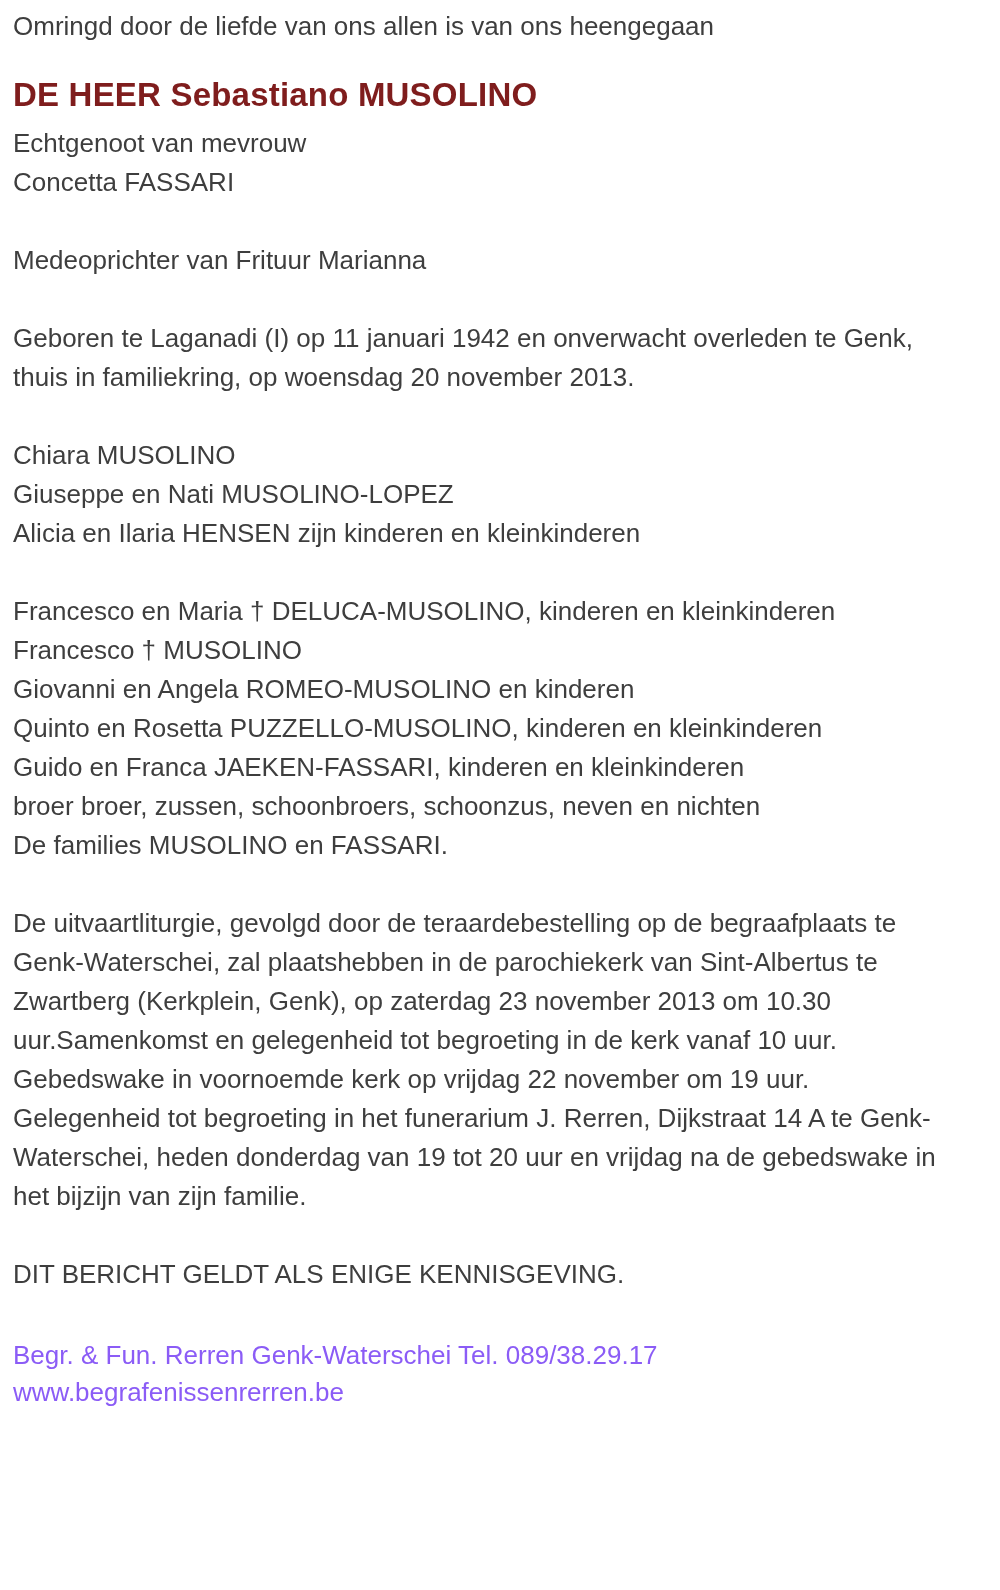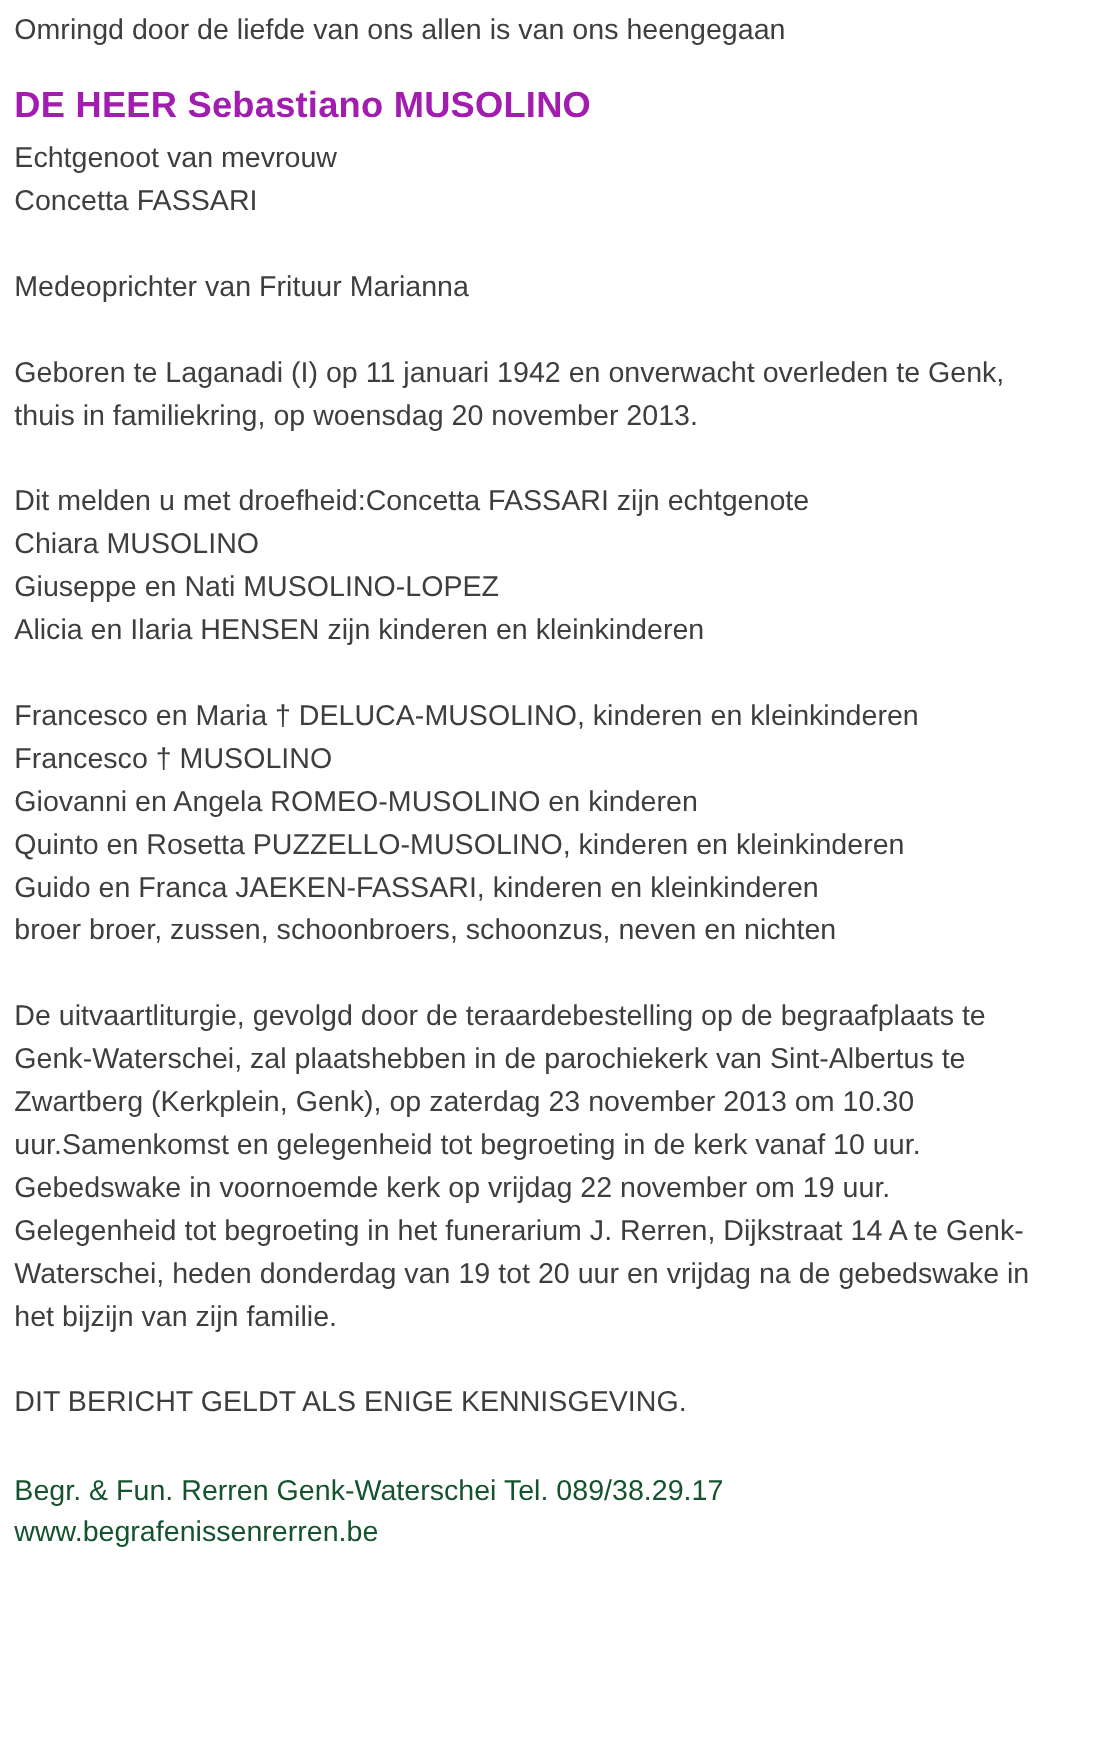--- a/index.html
+++ b/index.html
@@ -15,29 +15,29 @@
     font-size: 26px;
     line-height: 39px;
     font-weight: 400;
     overflow: hidden;
   }
   .block { margin-top: 39px; }
   h1.obit-title {
     font-size: 33px;
     line-height: 44px;
     font-weight: 700;
-    color: #a21caf;
+    color: #7f1d1d;
     margin-top: 27px;
     letter-spacing: 0.2px;
   }
   .subtitle { margin-top: 7px; }
   .line { display: block; }
   .footer {
     margin-top: 43px;
-    color: #14532d;
+    color: #8b5cf6;
     font-size: 26px;
     line-height: 37px;
   }
 </style>
 </head>
 <body>
 
 <main>
 
   <p class="intro">Omringd door de liefde van ons allen is van ons heengegaan</p>
@@ -47,33 +47,33 @@
   <div class="subtitle">
     <span class="line">Echtgenoot van mevrouw</span>
     <span class="line">Concetta FASSARI</span>
   </div>
 
   <p class="block">Medeoprichter van Frituur Marianna</p>
 
   <p class="block">Geboren te Laganadi (I) op 11 januari 1942 en onverwacht overleden te Genk, thuis in familiekring, op woensdag 20 november 2013.</p>
 
   <div class="block">
-    <span class="line">Dit melden u met droefheid:Concetta FASSARI zijn echtgenote</span>
     <span class="line">Chiara MUSOLINO</span>
     <span class="line">Giuseppe en Nati MUSOLINO-LOPEZ</span>
     <span class="line">Alicia en Ilaria HENSEN zijn kinderen en kleinkinderen</span>
   </div>
 
   <div class="block">
     <span class="line">Francesco en Maria † DELUCA-MUSOLINO, kinderen en kleinkinderen</span>
     <span class="line">Francesco † MUSOLINO</span>
     <span class="line">Giovanni en Angela ROMEO-MUSOLINO en kinderen</span>
     <span class="line">Quinto en Rosetta PUZZELLO-MUSOLINO, kinderen en kleinkinderen</span>
     <span class="line">Guido en Franca JAEKEN-FASSARI, kinderen en kleinkinderen</span>
     <span class="line">broer broer, zussen, schoonbroers, schoonzus, neven en nichten</span>
+    <span class="line">De families MUSOLINO en FASSARI.</span>
   </div>
 
   <div class="block">
     <p>De uitvaartliturgie, gevolgd door de teraardebestelling op de begraafplaats te Genk-Waterschei, zal plaatshebben in de parochiekerk van Sint-Albertus te Zwartberg (Kerkplein, Genk), op zaterdag 23 november 2013 om 10.30 uur.Samenkomst en gelegenheid tot begroeting in de kerk vanaf 10 uur.</p>
     <p>Gebedswake in voornoemde kerk op vrijdag 22 november om 19 uur.</p>
     <p>Gelegenheid tot begroeting in het funerarium J. Rerren, Dijkstraat 14 A te Genk-Waterschei, heden donderdag van 19 tot 20 uur en vrijdag na de gebedswake in het bijzijn van zijn familie.</p>
   </div>
 
   <p class="block">DIT BERICHT GELDT ALS ENIGE KENNISGEVING.</p>
 

